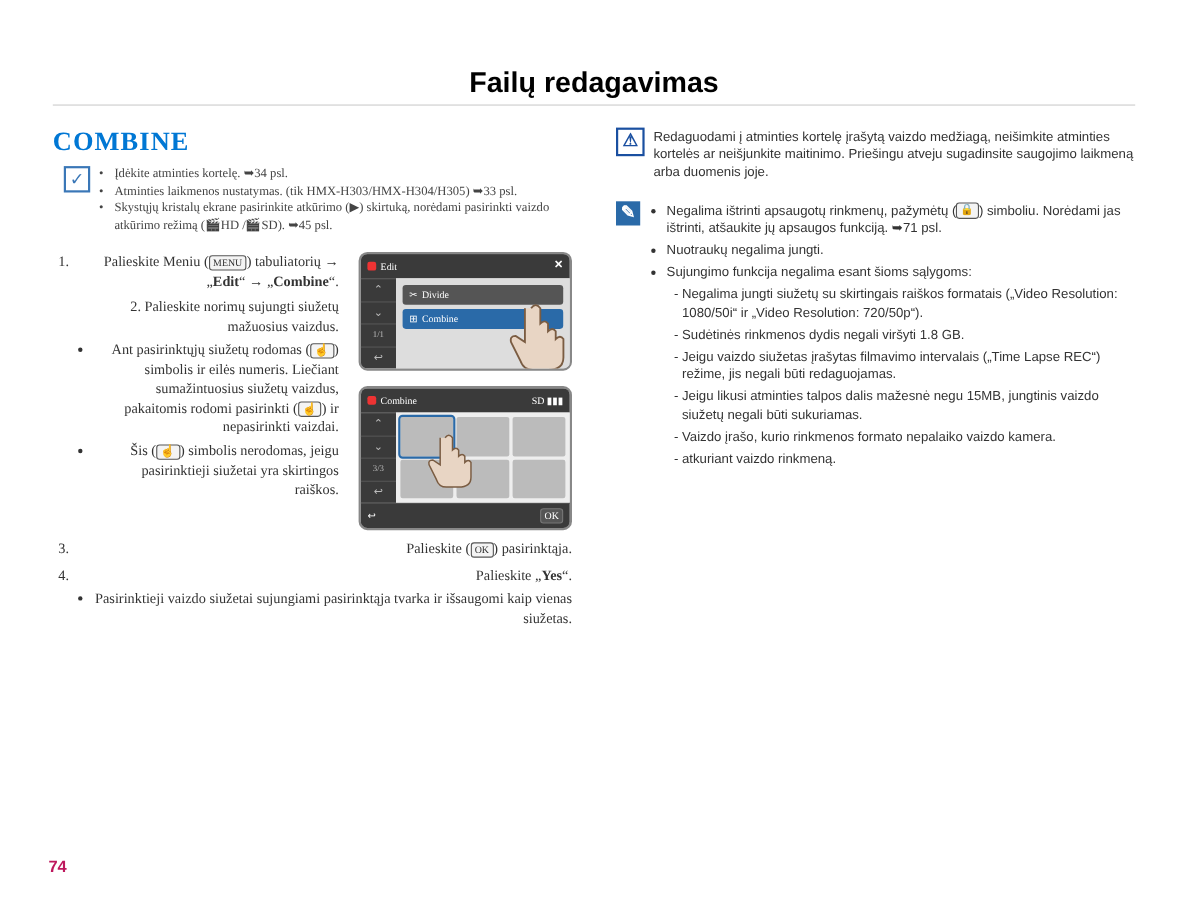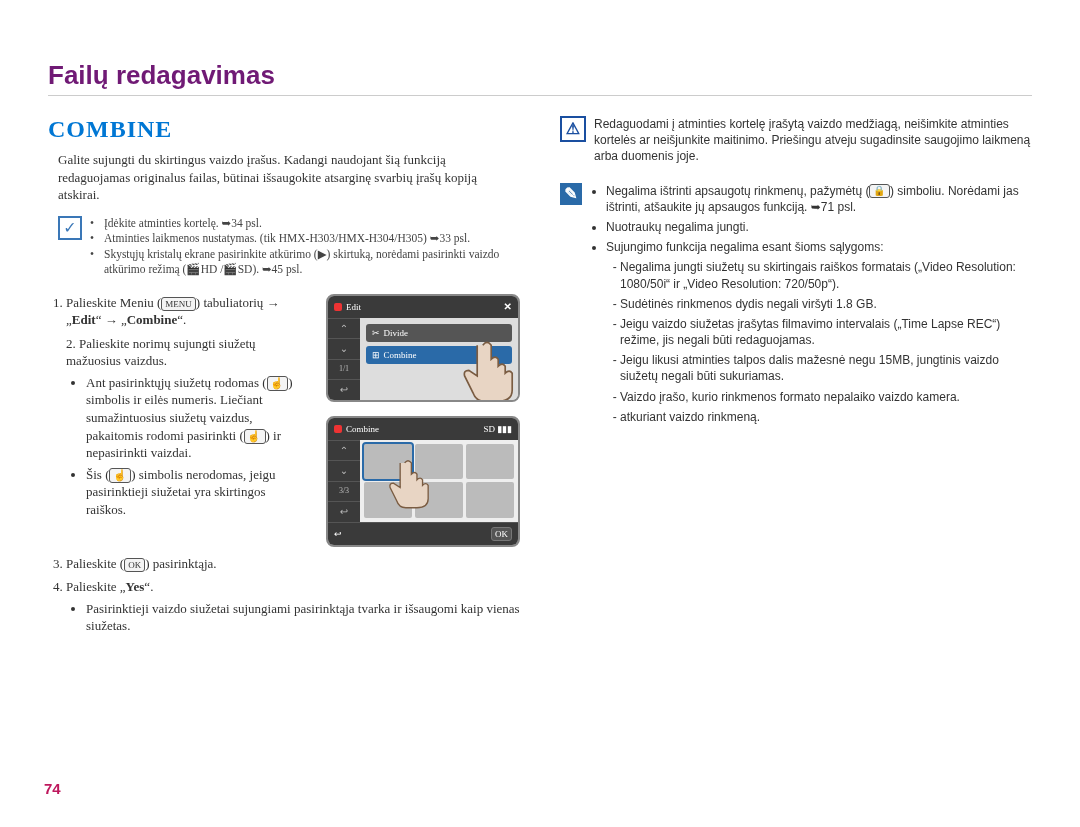--- a/index.html
+++ b/index.html
@@ -9,23 +9,23 @@
     color: #333;
     background: #fff;
     width: 1080px;
     height: 827px;
     overflow: hidden;
   }
   .page {
     padding: 60px 48px 30px 48px;
   }
   .header-title {
-    text-align: left;
+    text-align: center;
     font-size: 26px;
-    color: #701a75;
+    color: #000000;
     font-weight: bold;
     border-bottom: 1px solid #ccc;
     padding-bottom: 4px;
     margin-bottom: 20px;
   }
   .columns {
     display: flex;
     gap: 40px;
   }
   .col-left { flex: 1; font-family: Liberation Serif, serif; }
@@ -53,21 +53,21 @@
     border: 2px solid #3a77b7;
     color: #3a77b7;
     display: flex; align-items: center; justify-content: center;
     font-size: 16px;
     flex-shrink: 0;
   }
   .prereq-list { line-height: 1.35; }
   .prereq-list .item { display:flex; gap:4px; }
   .prereq-list .bul { min-width: 10px; }
   ol.steps { margin: 0 0 0 18px; padding: 0; }
-  ol.steps > li { margin-bottom: 6px; line-height: 1.35; }
+  ol.steps > li { margin-bottom: 6px; line-height: 1.35; text-align: right; }
   ul.sub { list-style: disc; margin: 4px 0 4px 20px; padding: 0; }
   ul.sub li { margin-bottom: 4px; line-height: 1.35; }
   .step-row { display: flex; gap: 18px; align-items: flex-start; }
   .step-text { flex: 1; }
   .screenshot {
     width: 190px;
     border: 2px solid #888;
     border-radius: 8px;
     background: #ddd;
     flex-shrink: 0;
@@ -138,21 +138,20 @@
 </head>
 <body>
 
 <div class="page">
   <div class="header-title">Failų redagavimas</div>
 
   <div class="columns">
 
     <div class="col-left">
       <div class="section-title">COMBINE</div>
-      <p class="intro-p">Galite sujungti du skirtingus vaizdo įrašus. Kadangi naudojant šią funkciją redaguojamas originalus failas, būtinai išsaugokite atsarginę svarbių įrašų kopiją atskirai.</p>
 
       <div class="prereq-box">
         <div class="prereq-icon">✓</div>
         <div class="prereq-list">
           <div class="item">
               <span class="bul">•</span>
               <span>Įdėkite atminties kortelę. ➥34 psl.</span>
             </div>
           <div class="item">
               <span class="bul">•</span>

